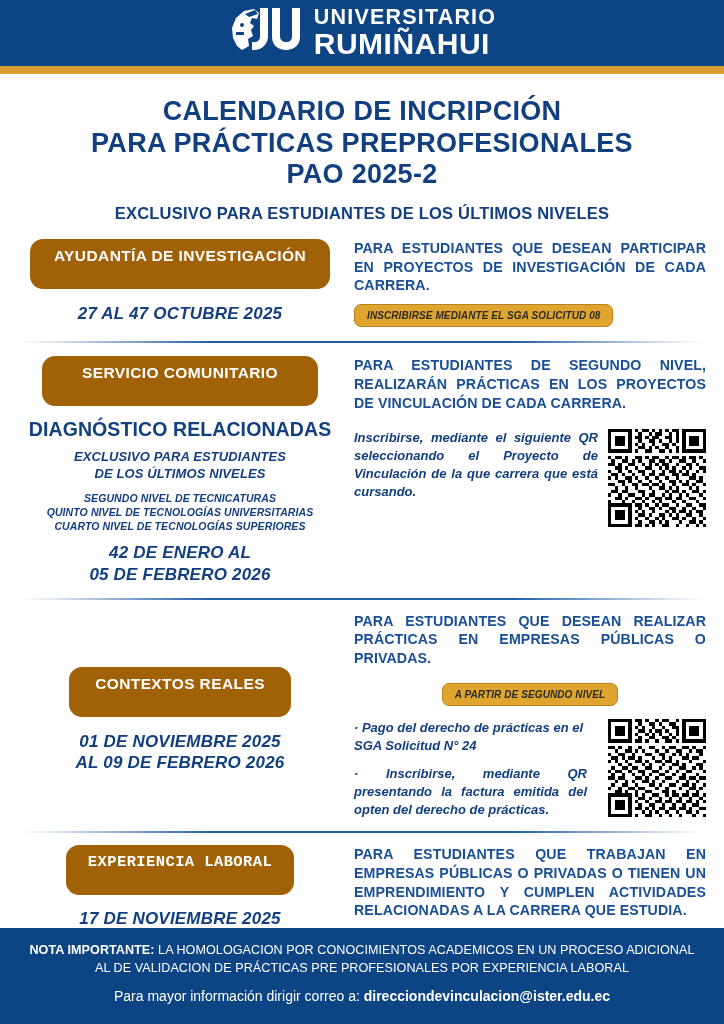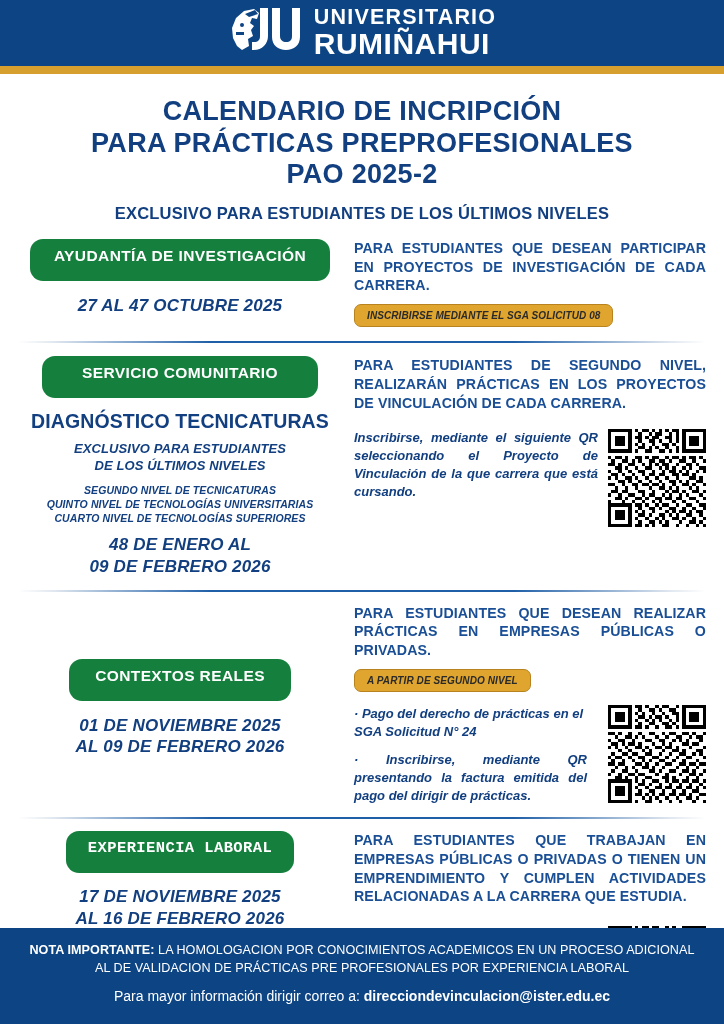--- a/index.html
+++ b/index.html
@@ -52,23 +52,23 @@
       rgba(13,68,132,0.12) 5%,
       #1f5fa8 28%, #1f5fa8 72%,
       rgba(13,68,132,0.12) 95%,
       rgba(13,68,132,0) 100%);
   }
 
   .col-left{ width:330px; flex:none; text-align:center; padding-right:6px; }
   .col-right{ flex:1; padding-left:6px; }
 
   .pill{
-    display:block; background:#15803d; color:#fff;
+    display:block; background:#a16207; color:#fff;
     font-weight:bold; font-size:15.5px; letter-spacing:0.4px;
-    border-radius:13px; padding:8px 14px 16px; text-align:center;
+    border-radius:13px; padding:8px 14px 24px; text-align:center;
     margin:0 auto;
   }
   .pill.w-full{ width:300px; }
   .pill.w-mid{ width:276px; }
   .pill.w-sm{ width:222px; }
   .pill.w-xs{ width:228px;font-family:Liberation Mono, monospace; }
 
   .dates{
     color:#123f80; font-weight:bold; font-style:italic;
     font-size:17px; line-height:1.28; letter-spacing:0.2px;
@@ -171,33 +171,33 @@
         <span class="gold-pill">INSCRIBIRSE MEDIANTE EL SGA SOLICITUD 08</span>
       </div>
     </div>
   </div>
 
   <div class="divider"></div>
 
   <div class="section" style="padding-top:13px;padding-bottom:12px;">
     <div class="col-left">
       <div class="pill w-mid">SERVICIO COMUNITARIO</div>
-      <div class="diag" style="margin-top:12px;">DIAGNÓSTICO TECNICATURAS</div>
+      <div class="diag" style="margin-top:12px;">DIAGNÓSTICO RELACIONADAS</div>
       <div class="excl" style="margin-top:8px;">
         <div>EXCLUSIVO PARA ESTUDIANTES</div>
         <div>DE LOS ÚLTIMOS NIVELES</div>
       </div>
       <div class="levels" style="margin-top:9px;">
         <div>SEGUNDO NIVEL DE TECNICATURAS</div>
         <div>QUINTO NIVEL DE TECNOLOGÍAS UNIVERSITARIAS</div>
         <div>CUARTO NIVEL DE TECNOLOGÍAS SUPERIORES</div>
       </div>
       <div class="dates" style="margin-top:8px;">
-        <div>48 DE ENERO AL</div>
-        <div>09 DE FEBRERO 2026</div>
+        <div>42 DE ENERO AL</div>
+        <div>05 DE FEBRERO 2026</div>
       </div>
     </div>
     <div class="col-right">
       <div class="body-caps">PARA ESTUDIANTES DE SEGUNDO NIVEL, REALIZARÁN PRÁCTICAS EN LOS PROYECTOS DE VINCULACIÓN DE CADA CARRERA.</div>
       <div class="qr-row" style="margin-top:16px;">
         <div class="qr-text">
           <div class="ital">Inscribirse, mediante el siguiente QR seleccionando el Proyecto de Vinculación de la que carrera que está cursando.</div>
         </div>
         <svg class="qr" width="98" height="98" viewBox="0 0 29 29" shape-rendering="crispEdges">
           <rect width="29" height="29" fill="#fff"></rect>
@@ -250,29 +250,29 @@
   <div class="section" style="padding-top:12px;padding-bottom:12px;">
     <div class="col-left" style="padding-top:55px;">
       <div class="pill w-sm">CONTEXTOS REALES</div>
       <div class="dates" style="margin-top:14px;">
         <div>01 DE NOVIEMBRE 2025</div>
         <div>AL 09 DE FEBRERO 2026</div>
       </div>
     </div>
     <div class="col-right">
       <div class="body-caps">PARA ESTUDIANTES QUE DESEAN REALIZAR PRÁCTICAS EN EMPRESAS PÚBLICAS O PRIVADAS.</div>
-      <div style="margin-top:9px;">
+      <div style="margin-top:15px;text-align:center;">
         <span class="gold-pill">A PARTIR DE SEGUNDO NIVEL</span>
       </div>
       <div class="qr-row" style="margin-top:13px;gap:21px;">
         <div class="qr-text">
           <div class="ital nojust">
             <span>· Pago del derecho de prácticas en el </span><b>SGA Solicitud N° 24</b>
           </div>
-          <div class="ital" style="margin-top:10px;">· Inscribirse, mediante QR presentando la factura emitida del pago del dirigir de prácticas.</div>
+          <div class="ital" style="margin-top:10px;">· Inscribirse, mediante QR presentando la factura emitida del opten del derecho de prácticas.</div>
         </div>
         <svg class="qr" width="98" height="98" viewBox="0 0 29 29" shape-rendering="crispEdges">
           <rect width="29" height="29" fill="#fff"></rect>
           <g fill="#000">
             <path d="M0 0h7v7h-7z"></path>
               <path d="M1 1h5v5h-5z" fill="#fff"></path>
               <path d="M2 2h3v3h-3z"></path>
             <path d="M22 0h7v7h-7z"></path>
               <path d="M23 1h5v5h-5z" fill="#fff"></path>
               <path d="M24 2h3v3h-3z"></path>

